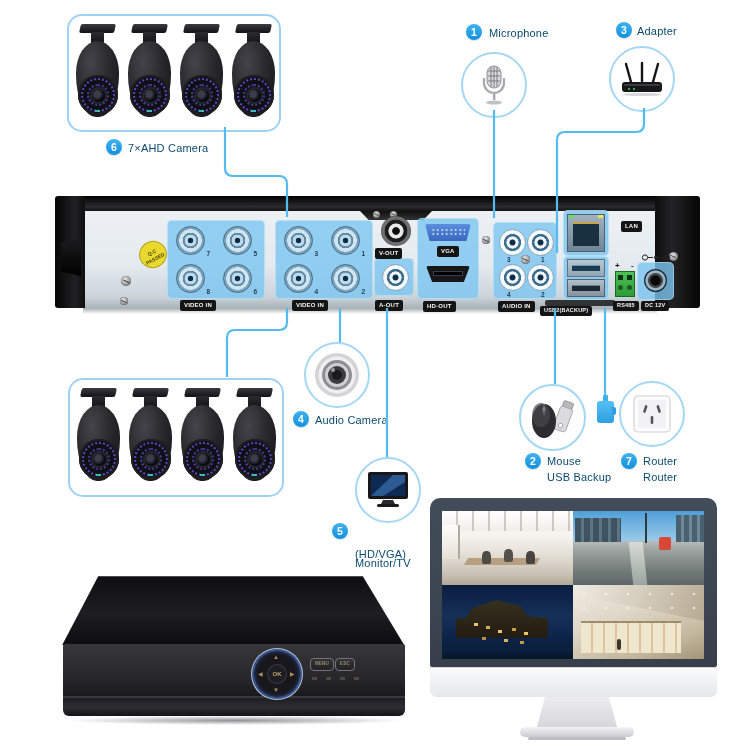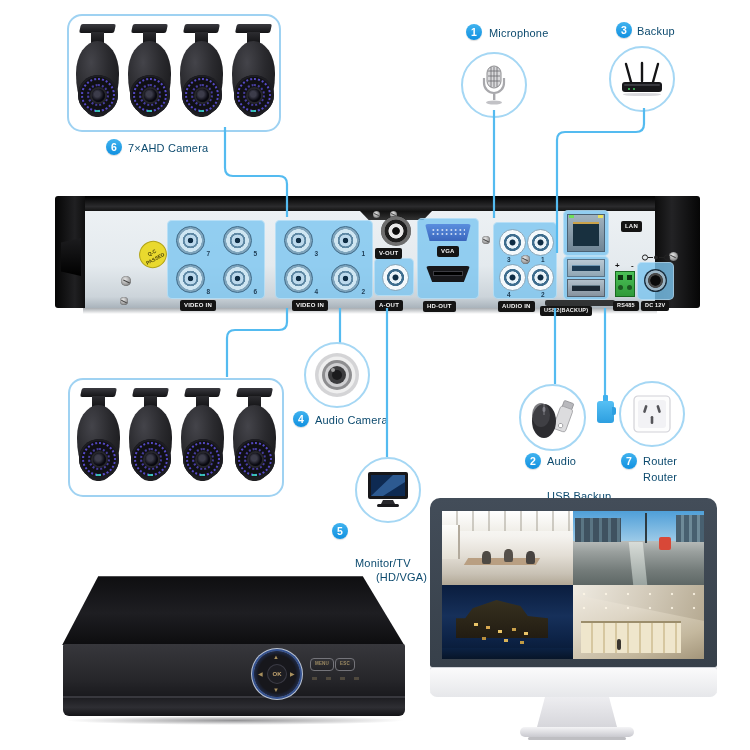--- a/index.html
+++ b/index.html
@@ -123,21 +123,21 @@
     <svg width="42" height="44" viewBox="0 0 42 44">
       <rect x="14" y="3" width="14" height="22" rx="7" fill="#d9d9db" stroke="#8d8d90" stroke-width="1"></rect>
       <path d="M15,8 h12 M15,13 h12 M15,18 h12 M18,4 v20 M21,4 v20 M24,4 v20" stroke="#6a6a6e" stroke-width="0.8"></path>
       <path d="M11,15 v5 a10,10 0 0 0 20,0 v-5" fill="none" stroke="#a8a8ac" stroke-width="2.2"></path>
       <rect x="20" y="31" width="2.4" height="6" fill="#a8a8ac"></rect>
       <ellipse cx="21" cy="39.5" rx="8" ry="2" fill="#c2c2c6"></ellipse>
     </svg>
   </div>
 
   <div class="numbadge" style="left:616px;top:22px;">3</div>
-  <div class="clabel" style="left:637px;top:23px;">Backup</div>
+  <div class="clabel" style="left:637px;top:23px;">Adapter</div>
   <div class="iconcircle" style="left:609px;top:46px;width:62px;height:62px;">
     <svg width="46" height="42" viewBox="0 0 46 42">
       <g stroke="#141416" stroke-width="2.4" stroke-linecap="round">
         <line x1="12" y1="24" x2="7" y2="6"></line>
         <line x1="23" y1="23" x2="23" y2="5"></line>
         <line x1="34" y1="24" x2="39" y2="6"></line>
       </g>
       <rect x="3" y="24" width="40" height="10" rx="3" fill="#17171a"></rect>
       <rect x="5" y="26" width="36" height="2" rx="1" fill="#3a3a40"></rect>
       <circle cx="10" cy="31" r="1" fill="#45d060"></circle>
@@ -290,38 +290,38 @@
     <svg width="46" height="40" viewBox="0 0 46 40">
       <rect x="3" y="2" width="40" height="27" rx="2" fill="#17171a"></rect>
       <rect x="6" y="5" width="34" height="21" fill="#0e2a52"></rect>
       <polygon points="6,26 28,5 40,5 40,12 18,26" fill="#3f74b4" opacity=".65"></polygon>
       <polygon points="18,30 28,30 30,34 16,34" fill="#2a2a2e"></polygon>
       <rect x="12" y="34" width="22" height="3" rx="1.5" fill="#1b1b1e"></rect>
     </svg>
   </div>
   <div class="numbadge" style="left:332px;top:523px;">5</div>
   <div class="clabel" style="left:355px;top:523px;margin-top:32px;">Monitor/TV</div>
-  <div class="clabel" style="left:355px;top:569px;margin-left:21px;">(HD/VGA)</div>
+  <div class="clabel" style="left:355px;top:546px;">(HD/VGA)</div>
 
   <div class="iconcircle" style="left:519px;top:384px;width:63px;height:63px;z-index:3;">
     <svg width="52" height="50" viewBox="0 0 52 50">
       <g transform="rotate(20 36 26)">
         <rect x="31" y="8" width="10" height="7" rx="1" fill="#b8b8bc" stroke="#909094" stroke-width=".8"></rect>
         <rect x="29.5" y="14" width="13" height="24" rx="2.5" fill="#dcdcde" stroke="#a0a0a4" stroke-width=".8"></rect>
         <circle cx="36" cy="33" r="2.2" fill="#fff" stroke="#96969a" stroke-width=".8"></circle>
       </g>
       <ellipse cx="17" cy="28" rx="12" ry="17" fill="#2c2c30"></ellipse>
       <ellipse cx="14" cy="22" rx="9" ry="12" fill="#47474d" opacity=".7"></ellipse>
       <line x1="17" y1="11" x2="17" y2="22" stroke="#6a6a70" stroke-width="1.4"></line>
       <rect x="15.6" y="14" width="2.8" height="5" rx="1.4" fill="#808088"></rect>
     </svg>
   </div>
   <div class="numbadge" style="left:525px;top:453px;">2</div>
-  <div class="clabel" style="left:547px;top:453px;">Audio</div>
-  <div class="clabel" style="left:547px;top:488px;">USB Backup</div>
+  <div class="clabel" style="left:547px;top:453px;">Mouse</div>
+  <div class="clabel" style="left:547px;top:469px;">USB Backup</div>
 
   <div class="abs" style="left:597px;top:395px;width:17px;height:30px;z-index:3;">
     <div class="abs" style="left:6px;top:0;width:5px;height:7px;background:#3fb0ee;border-radius:1px;"></div>
     <div class="abs" style="left:0;top:6px;width:17px;height:22px;background:linear-gradient(#56c0f4,#2d9fe0);border-radius:3px;"></div>
     <div class="abs" style="left:15px;top:12px;width:4px;height:8px;background:#2d9fe0;border-radius:0 2px 2px 0;"></div>
   </div>
   <div class="iconcircle" style="left:619px;top:381px;width:62px;height:62px;z-index:3;">
     <svg width="42" height="42" viewBox="0 0 42 42">
       <rect x="3" y="3" width="36" height="36" rx="4" fill="#fdfdfd" stroke="#d2d2d8" stroke-width="1.2"></rect>
       <rect x="7" y="7" width="28" height="28" rx="3" fill="#f2f2f5"></rect>

